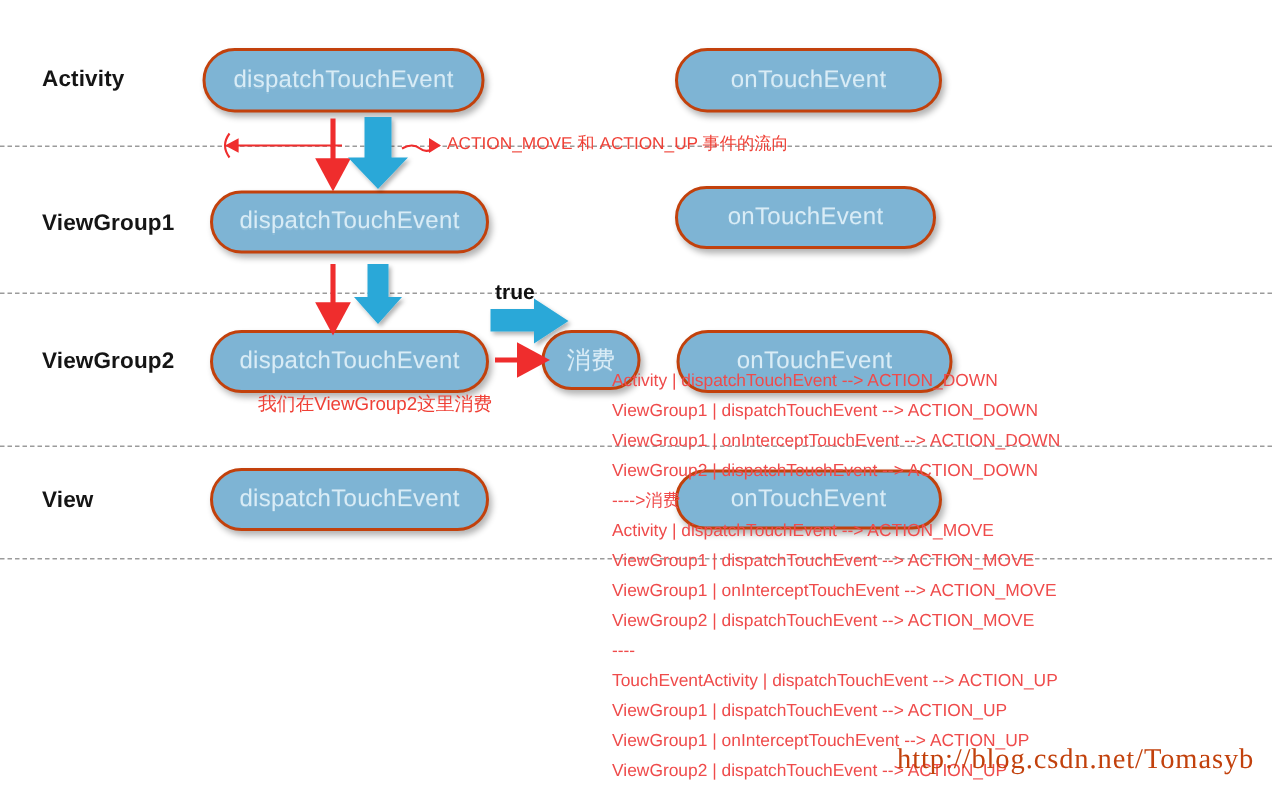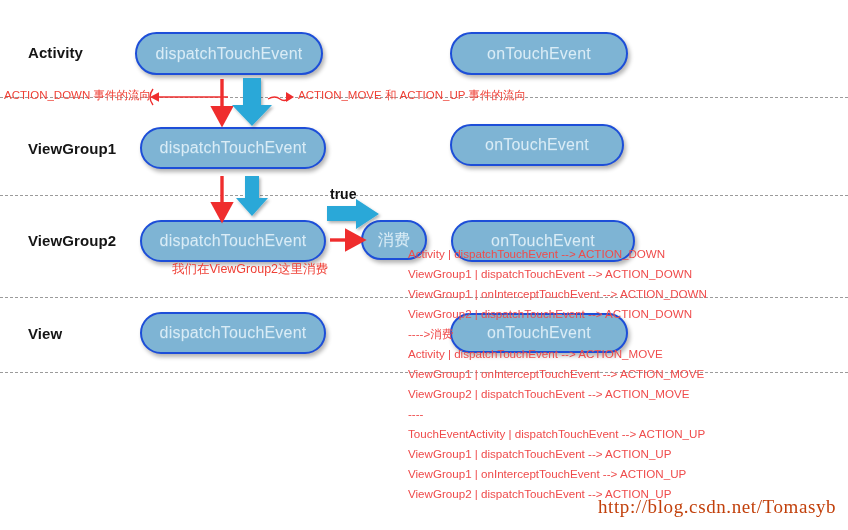--- a/index.html
+++ b/index.html
@@ -13,21 +13,21 @@
   
   .row-label{
     position:absolute;font-size:15px;font-weight:700;color:#151515;
     letter-spacing:.1px;white-space:nowrap;
   }
 
   
   .pill{
     position:absolute;box-sizing:border-box;
     background:#7eb4d4;
-    border:2px solid #1d4ed8;
+    border:2px solid #c2410c;
     border-radius:22px;
     color:#d9ecf6;
     display:flex;align-items:center;justify-content:center;
     font-size:16px;letter-spacing:.2px;
     box-shadow:2px 3px 4px rgba(0,0,0,.30);
     text-shadow:0 1px 0 rgba(255,255,255,.12);
   }
   .pill.small{font-size:16px;border-radius:20px;}
 
   
@@ -129,32 +129,32 @@
 
     <g>
       <line x1="330" y1="240" x2="352" y2="240" stroke="#ef2d2d" stroke-width="3.4" marker-end="url(#redhead)"></line>
     </g>
 
     <g filter="url(#softshadow)">
       <path d="M327,206 L356,206 L356,199 L379,214 L356,229 L356,221 L327,221 Z" fill="#2aa8d8"></path>
     </g>
   </svg>
 
-  <div class="ann-red" style="left:4px;top:88px;">ACTION_DOWN 事件的流向</div>
   <div class="ann-red" style="left:298px;top:88px;">ACTION_MOVE 和 ACTION_UP 事件的流向</div>
   <div class="ann-black" style="left:330px;top:186px;text-align:right;">true</div>
   <div class="ann-red" style="left:172px;top:261px;font-size:12.5px;">我们在ViewGroup2这里消费</div>
 
   <div id="log">
     <div class="log-line">Activity | dispatchTouchEvent --&gt; ACTION_DOWN</div>
     <div class="log-line">ViewGroup1 | dispatchTouchEvent --&gt; ACTION_DOWN</div>
     <div class="log-line">ViewGroup1 | onInterceptTouchEvent --&gt; ACTION_DOWN</div>
     <div class="log-line">ViewGroup2 | dispatchTouchEvent --&gt; ACTION_DOWN</div>
     <div class="log-line cjk">----&gt;消费</div>
     <div class="log-line">Activity | dispatchTouchEvent --&gt; ACTION_MOVE</div>
+    <div class="log-line">ViewGroup1 | dispatchTouchEvent --&gt; ACTION_MOVE</div>
     <div class="log-line">ViewGroup1 | onInterceptTouchEvent --&gt; ACTION_MOVE</div>
     <div class="log-line">ViewGroup2 | dispatchTouchEvent --&gt; ACTION_MOVE</div>
     <div class="log-line">----</div>
     <div class="log-line">TouchEventActivity | dispatchTouchEvent --&gt; ACTION_UP</div>
     <div class="log-line">ViewGroup1 | dispatchTouchEvent --&gt; ACTION_UP</div>
     <div class="log-line">ViewGroup1 | onInterceptTouchEvent --&gt; ACTION_UP</div>
     <div class="log-line">ViewGroup2 | dispatchTouchEvent --&gt; ACTION_UP</div>
   </div>
 
   <div id="watermark">http://blog.csdn.net/Tomasyb</div>

